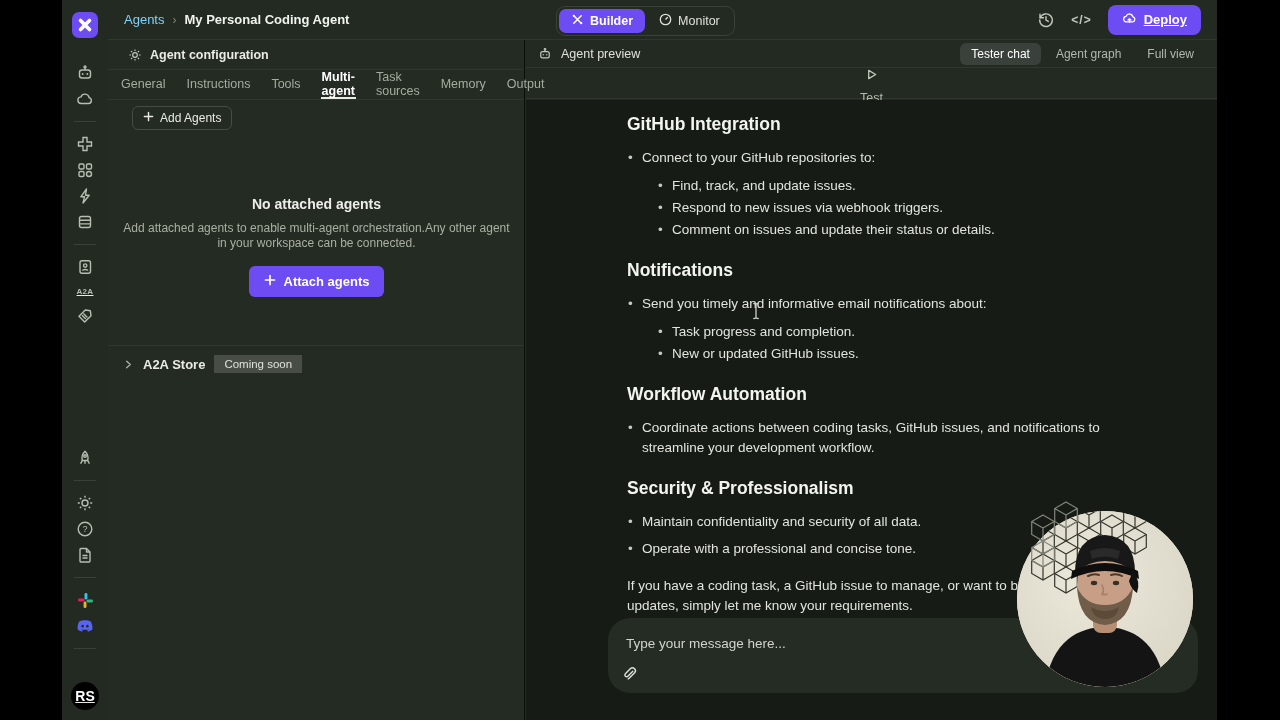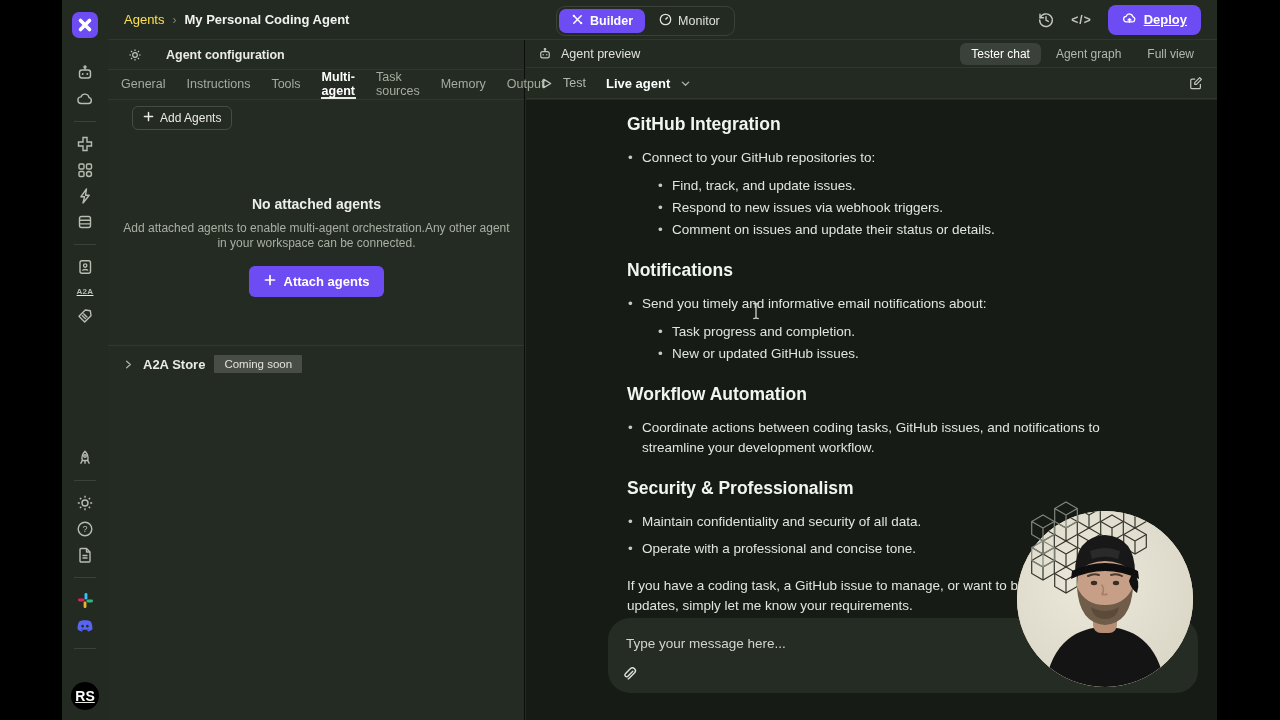--- a/index.html
+++ b/index.html
@@ -17,38 +17,38 @@
   .rail .div { width:22px; border-top:1px solid #3b4139; margin:9px 0; }
   .a2a-txt { font-size:8px; font-weight:700; color:#b7bdb1; letter-spacing:.3px; margin:7px 0; }
   .spacer { flex:1; }
   .avatar { width:28px; height:28px; border-radius:50%; background:#000000; color:#fff; font-size:14px;
             font-weight:700; display:flex; align-items:center; justify-content:center; margin-top:24px; }
 
   
   .topbar { position:absolute; left:46px; top:0; width:1109px; height:40px; border-bottom:1px solid #31372f;
             display:flex; align-items:center; padding:0 16px; }
   .crumb { display:flex; align-items:center; gap:8px; font-size:13px; }
-  .crumb .root { color:#fde047;text-align:center; }
+  .crumb .root { color:#7dd3fc;text-align:center; }
   .crumb .sep { color:#7d8378; font-size:12px; }
   .crumb .cur { color:#f1f3ee; font-weight:600; }
   .mode-group { position:absolute; left:448px; top:6px; display:flex; gap:2px; border:1px solid #3b4139;
                 border-radius:9px; padding:2px; align-items:center; }
   .mode { display:flex; align-items:center; gap:6px; font-size:12.5px; padding:4px 12px; border-radius:7px;
           color:#dfe2da; cursor:pointer; }
   .mode.active { background:#6d4df3; color:#fff; font-weight:600; }
   .top-right { margin-left:auto; display:flex; align-items:center; gap:16px; }
   .tool-ic { width:18px; height:18px; color:#c3c8bd; display:flex; align-items:center; justify-content:center; }
   .code-glyph { font-size:12px; color:#c3c8bd; font-weight:600; letter-spacing:1px; }
   .deploy { display:flex; align-items:center; gap:7px; background:#6d4df3; color:#fff; font-size:13px;
             font-weight:600; border-radius:8px; padding:6px 14px;text-decoration:underline; }
 
   
   .cfg { position:absolute; left:46px; top:40px; width:417px; height:680px; background:#242b23;
          border-right:1px solid #0b0e0a; }
-  .cfg-head { height:30px; border-bottom:1px solid #31372f; display:flex; align-items:center; gap:24px;
+  .cfg-head { height:30px; border-bottom:1px solid #31372f; display:flex; align-items:center; gap:8px;
               padding:0 0 0 20px; font-size:12.5px; font-weight:600; color:#e9ebe4; }
   .cfg-tabs { height:30px; border-bottom:1px solid #31372f; display:flex; align-items:stretch; gap:19px;
               padding:0 0 0 12px; font-size:12.5px; color:#a5ab9e; }
   .cfg-tabs .tab { display:flex; align-items:center; border-bottom:2px solid transparent; padding:0 1px; cursor:pointer; }
   .cfg-tabs .tab.active { color:#fff; font-weight:700; border-bottom-color:#e9ebe4; }
   .add-btn { position:absolute; left:24px; top:66px; height:24px; display:flex; align-items:center; gap:6px;
              border:1px solid #454c43; border-radius:6px; padding:0 10px; font-size:12px; color:#e9ebe4; }
   .empty { position:absolute; top:156px; left:0; width:417px; text-align:center; }
   .empty-title { font-size:14px; font-weight:600; color:#edeee9; }
   .empty-desc { width:396px; margin:9px auto 0; font-size:12px; line-height:15px; color:#a9afa2; }
@@ -60,21 +60,21 @@
   .badge { background:#484e46; color:#dfe2db; font-size:11.5px; padding:3px 10px; border-radius:1px; }
   .chev { color:#a9afa2; display:flex; }
 
   
   .pv { position:absolute; left:464px; top:40px; width:691px; height:680px; }
   .pv-head { height:28px; border-bottom:1px solid #31372f; display:flex; align-items:center; gap:9px; padding:0 12px; }
   .pv-title { font-size:12.5px; color:#dfe2da; }
   .pv-tabs { margin-left:auto; display:flex; gap:4px; font-size:12px; color:#b2b8ac; align-items:flex-end; }
   .pv-tab { padding:4px 11px; border-radius:6px; cursor:pointer; }
   .pv-tab.active { background:#3a403a; color:#fff; }
-  .test-row { height:31px; border-bottom:1px solid #31372f; display:flex; align-items:center; gap:10px; padding:0 14px; }
+  .test-row { height:31px; border-bottom:1px solid #31372f; display:flex; align-items:center; gap:10px; padding:0 14px;flex-direction:column; }
   .test-lbl { font-size:12.5px; color:#b2b8ac; }
   .live-lbl { font-size:13px; font-weight:700; color:#fff; margin-left:10px; }
   .chat { position:absolute; left:0; top:60px; width:691px; height:620px; background:#161b15; overflow:hidden; }
   .chat-content { position:absolute; left:101px; top:0; width:505px; }
   .chat-content h2 { margin:20px 0 0; font-size:17.5px; font-weight:700; color:#f2f4ef; }
   .chat-content h2.first { margin-top:14px; }
   ul.l1 { list-style:none; margin:13px 0 0; padding:0; }
   ul.l1 > li { position:relative; padding-left:15px; font-size:13.5px; line-height:20px; color:#e2e5de; margin-top:7px; }
   ul.l1 > li::before { content:"•"; position:absolute; left:1px; color:#c6cbc0; }
   ul.l2 { list-style:none; margin:8px 0 0 15px; padding:0; }

